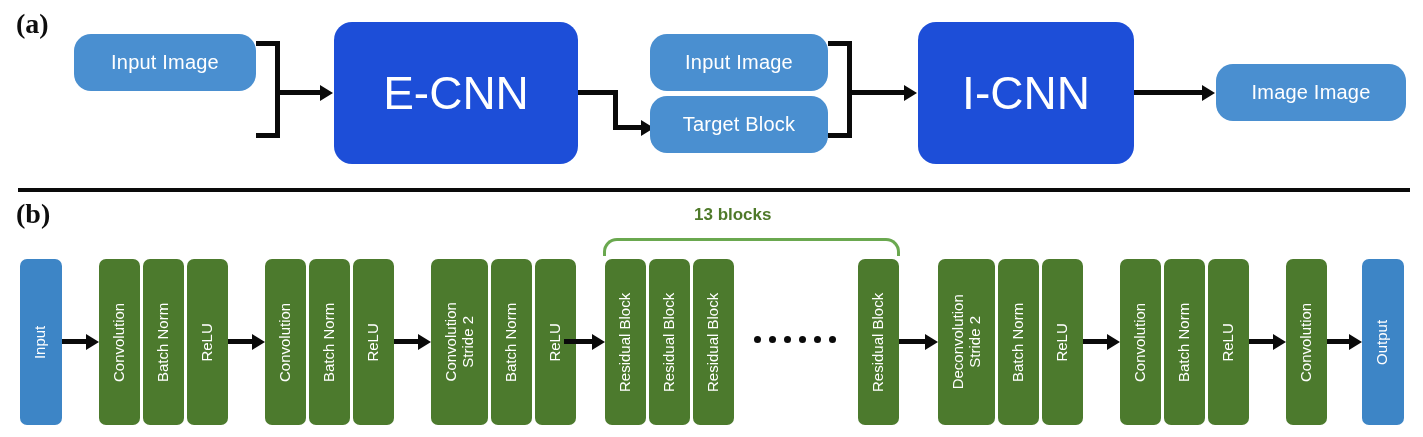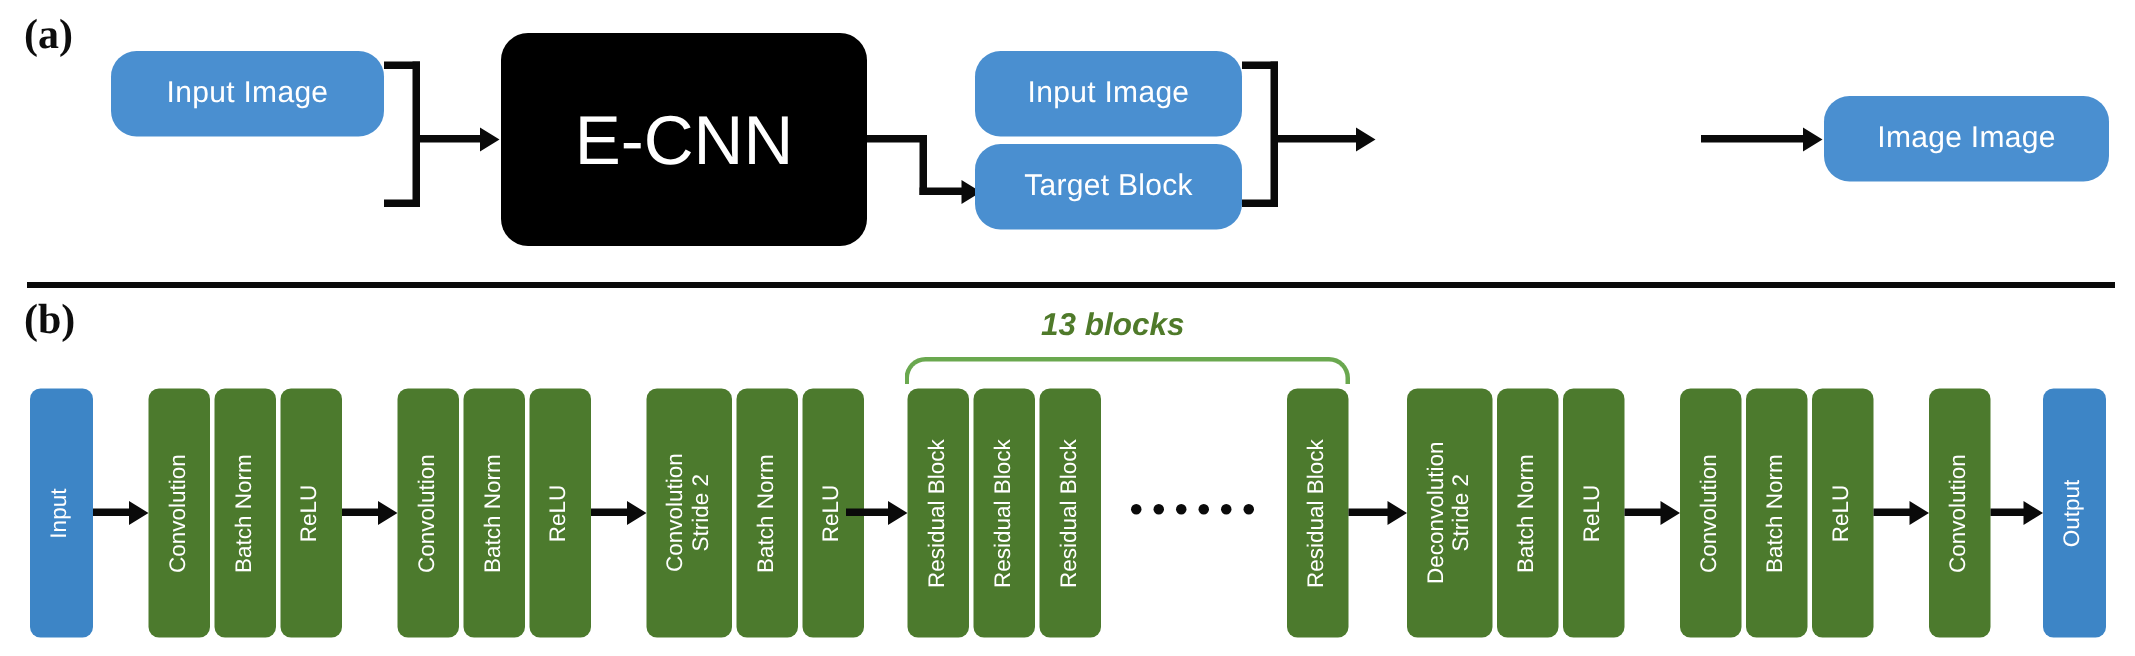--- a/index.html
+++ b/index.html
@@ -42,21 +42,21 @@
     color: #ffffff;
     font-size: 20px;
     font-family: "Liberation Sans", sans-serif;
     letter-spacing: .2px;
     box-sizing: border-box;
   }
   .boxA.blue  { background: #4a8fd0; }
   .cnnbox {
     position: absolute;
     border-radius: 18px;
-    background: #000000;
+    background: #1d4ed8;
     display: flex;
     align-items: center;
     justify-content: center;
     color: #ffffff;
     font-size: 46px;
     font-weight: 400;
     font-family: "Liberation Sans", sans-serif;
     box-sizing: border-box;
   }
 
@@ -102,24 +102,23 @@
     border: 3px solid #6aa84f;
     border-bottom: none;
     border-top-left-radius: 14px;
     border-top-right-radius: 14px;
     box-sizing: border-box;
   }
   .bracket-label {
     position: absolute;
     color: #4f7a2a;
     font-weight: bold;
-    font-size: 21px;
+    font-size: 17px;
     font-family: "Liberation Sans", sans-serif;
     white-space: nowrap;
-    font-style: italic;
   }
 
   
   .dots { position: absolute; display: flex; gap: 8px; align-items: center; }
   .dot { width: 7px; height: 7px; border-radius: 50%; background: #0a0a0a; }
 </style>
 </head>
 <body>
 
 <div id="canvas">
@@ -152,20 +151,23 @@
   <div class="boxA blue" style="left:650px; top:96px; width:178px; height:57px;">
     <span>Target Block</span>
   </div>
 
   <div class="hline" style="left:828px; top:41px; width:24px; height:5px;"></div>
   <div class="hline" style="left:828px; top:133px; width:24px; height:5px;"></div>
   <div class="vline" style="left:847px; top:41px; width:5px; height:97px;"></div>
   <div class="hline" style="left:852px; top:90px; width:56px; height:5px;"></div>
   <div class="arrowhead" style="left:904px; top:84.5px;"></div>
 
+  <div class="cnnbox" style="left:918px; top:22px; width:216px; height:142px;">
+    <span>I-CNN</span>
+  </div>
 
   <div class="hline" style="left:1134px; top:90px; width:72px; height:5px;"></div>
   <div class="arrowhead" style="left:1202px; top:84.5px;"></div>
 
   <div class="boxA blue" style="left:1216px; top:64px; width:190px; height:57px;">
     <span>Image Image</span>
   </div>
 
   <div class="divider" style="left:18px; top:188px; width:1392px; height:4px;"></div>
 

